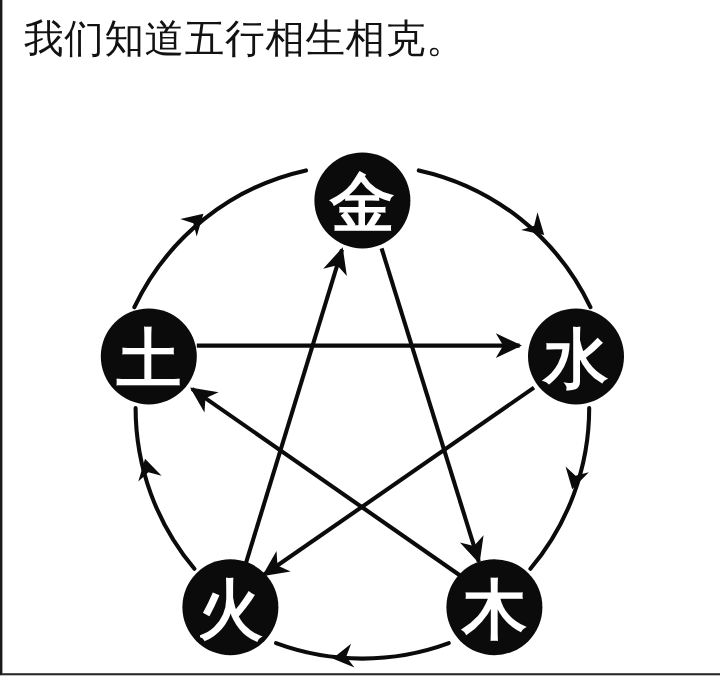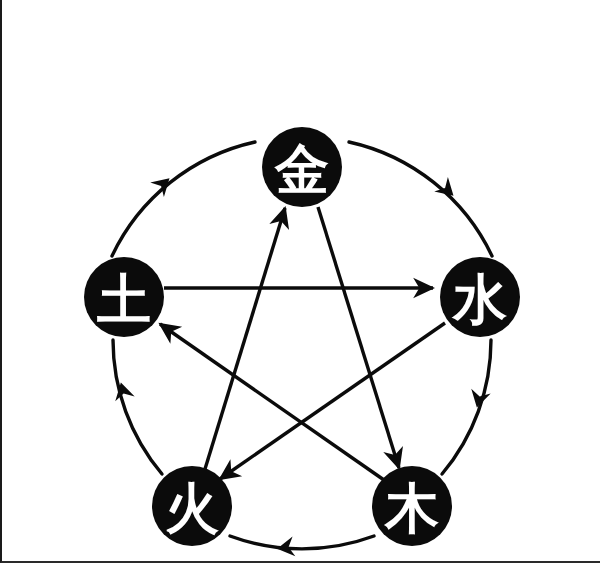--- a/index.html
+++ b/index.html
@@ -67,20 +67,21 @@
   .arrow-head {
     fill: #0b0b0b;
     stroke: none;
   }
 </style>
 </head>
 <body>
 
 <div id="page">
 
+  <div id="caption">我们知道五行相生相克。</div>
 
   <svg id="diagram" viewBox="0 0 600 500" xmlns="http://www.w3.org/2000/svg">
 
     <defs>
       <marker id="ah" viewBox="0 0 12 12" refX="10.5" refY="6" markerWidth="7" markerHeight="7" orient="auto-start-reverse" markerUnits="strokeWidth">
         <path d="M0.5 0.8 L11.5 6 L0.5 11.2 L3.6 6 Z" class="arrow-head"></path>
       </marker>
     </defs>
 
     <g>

